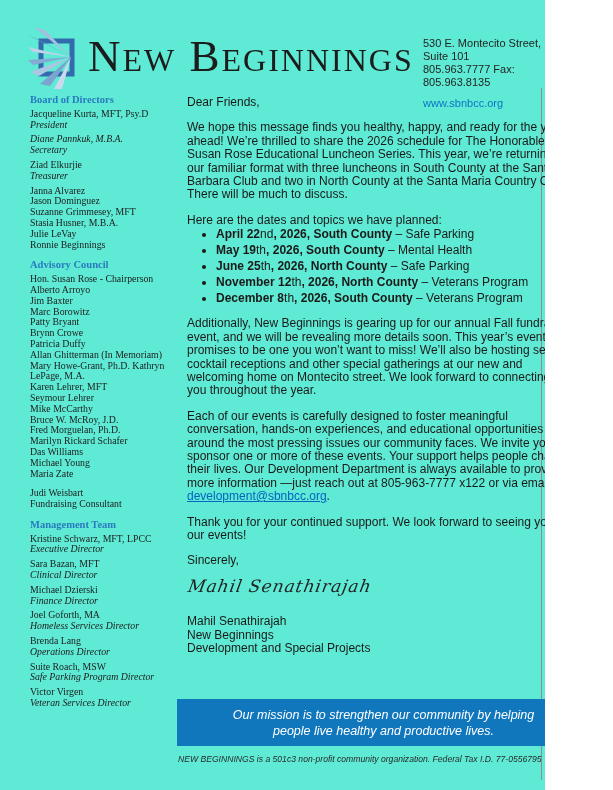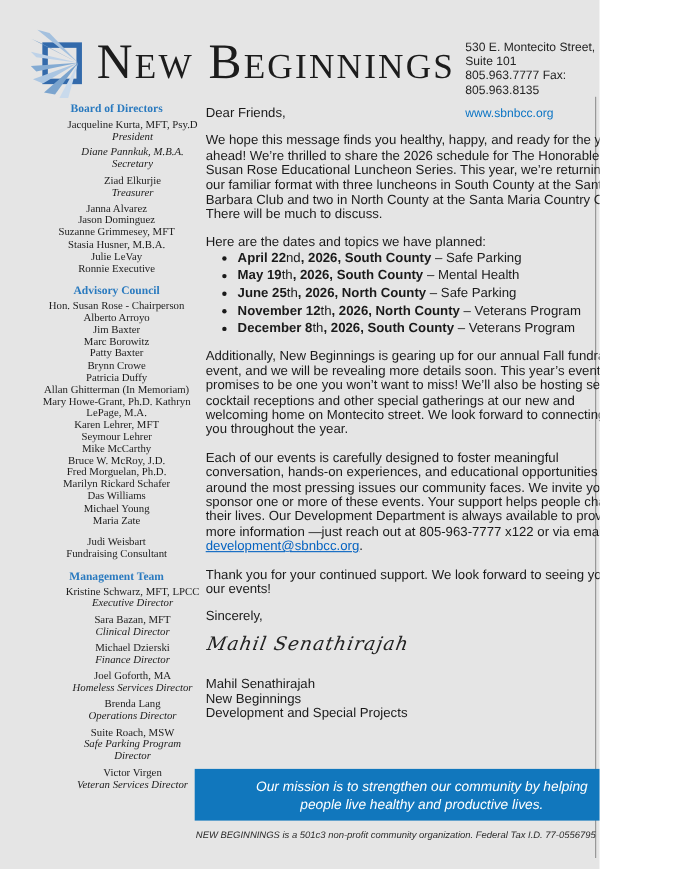--- a/index.html
+++ b/index.html
@@ -1,21 +1,21 @@
 <!DOCTYPE html>
 <html><head>
 <meta charset="utf-8">
 <style>
   * { box-sizing: border-box; }
   html,body { margin:0; padding:0; background:#ffffff; }
   .page {
     position: relative;
     width: 545px;
     height: 790px;
-    background: #e5e5e5;
+    background: #5eead4;
     font-family: "Liberation Sans", sans-serif;
     color: #1a1a1a;
     overflow: hidden;
   }
   .page-edge {
     position: absolute; right: 3px; top: 88px; bottom: 10px;
     width: 1px; background: #8f8f8f;
   }
   
   .logo { position: absolute; left: 28px; top: 26px; }
@@ -31,28 +31,28 @@
     font-size: 11px; line-height: 13px; color: #242424;
   }
   .website {
     margin-top: 8px; font-weight: normal; color: #0b74c4;
     text-decoration: none; display: inline-block; font-size: 11px;
   }
   
   .sidebar {
     position: absolute; left: 30px; top: 95px; width: 152px;
     font-family: "Liberation Serif", serif;
-    font-size: 9.8px; line-height: 10.8px; color: #1c1c1c; text-align: center;
+    font-size: 9.8px; line-height: 10.8px; color: #1c1c1c;
   }
   .section { margin-bottom: 10px; }
   .section-title {
     color: #2a7abf; font-weight: bold; font-size: 10.5px;
     margin-bottom: 3px;
   }
-  .officer { margin-bottom: 4px; margin-left: 29px; }
+  .officer { margin-bottom: 4px; }
   .officer .role { font-style: italic; }
   .italic-name { font-style: italic; }
   .member { }
   .consultant { margin-top: 9px; }
   
   .letter {
     position: absolute; left: 187px; top: 96px; width: 395px;
     font-size: 12px; line-height: 13.4px; color: #1a1a1a;
   }
   .letter p { margin: 0 0 12px 0; }
@@ -121,30 +121,30 @@
       </div>
       <div class="officer">
         <div>Ziad Elkurjie</div>
         <div class="role">Treasurer</div>
       </div>
       <div class="member">Janna Alvarez</div>
       <div class="member">Jason Dominguez</div>
       <div class="member">Suzanne Grimmesey, MFT</div>
       <div class="member">Stasia Husner, M.B.A.</div>
       <div class="member">Julie LeVay</div>
-      <div class="member">Ronnie Executive</div>
+      <div class="member">Ronnie Beginnings</div>
     </div>
 
     <div class="section">
       <div class="section-title">Advisory Council</div>
       <div class="member">Hon. Susan Rose - Chairperson</div>
       <div class="member">Alberto Arroyo</div>
       <div class="member">Jim Baxter</div>
       <div class="member">Marc Borowitz</div>
-      <div class="member">Patty Baxter</div>
+      <div class="member">Patty Bryant</div>
       <div class="member">Brynn Crowe</div>
       <div class="member">Patricia Duffy</div>
       <div class="member">Allan Ghitterman (In Memoriam) Mary Howe-Grant, Ph.D. Kathryn LePage, M.A.</div>
       <div class="member">Karen Lehrer, MFT</div>
       <div class="member">Seymour Lehrer</div>
       <div class="member">Mike McCarthy</div>
       <div class="member">Bruce W. McRoy, J.D.</div>
       <div class="member">Fred Morguelan, Ph.D.</div>
       <div class="member">Marilyn Rickard Schafer</div>
       <div class="member">Das Williams</div>

